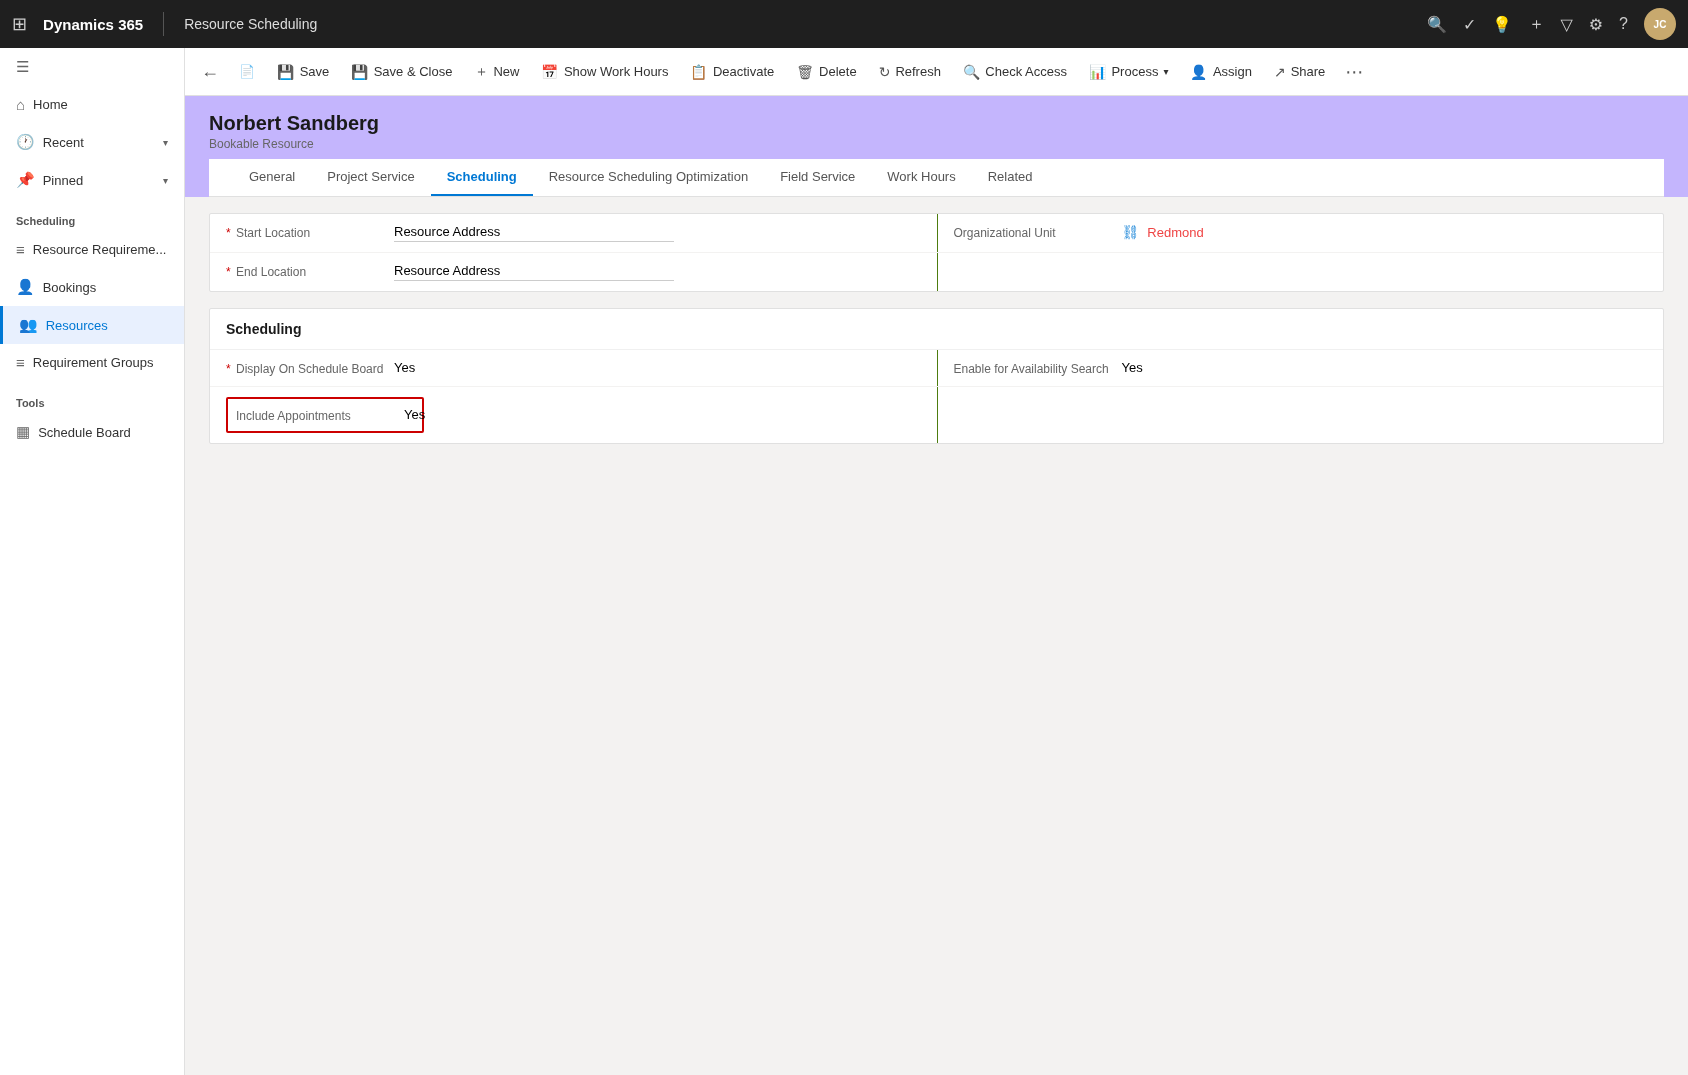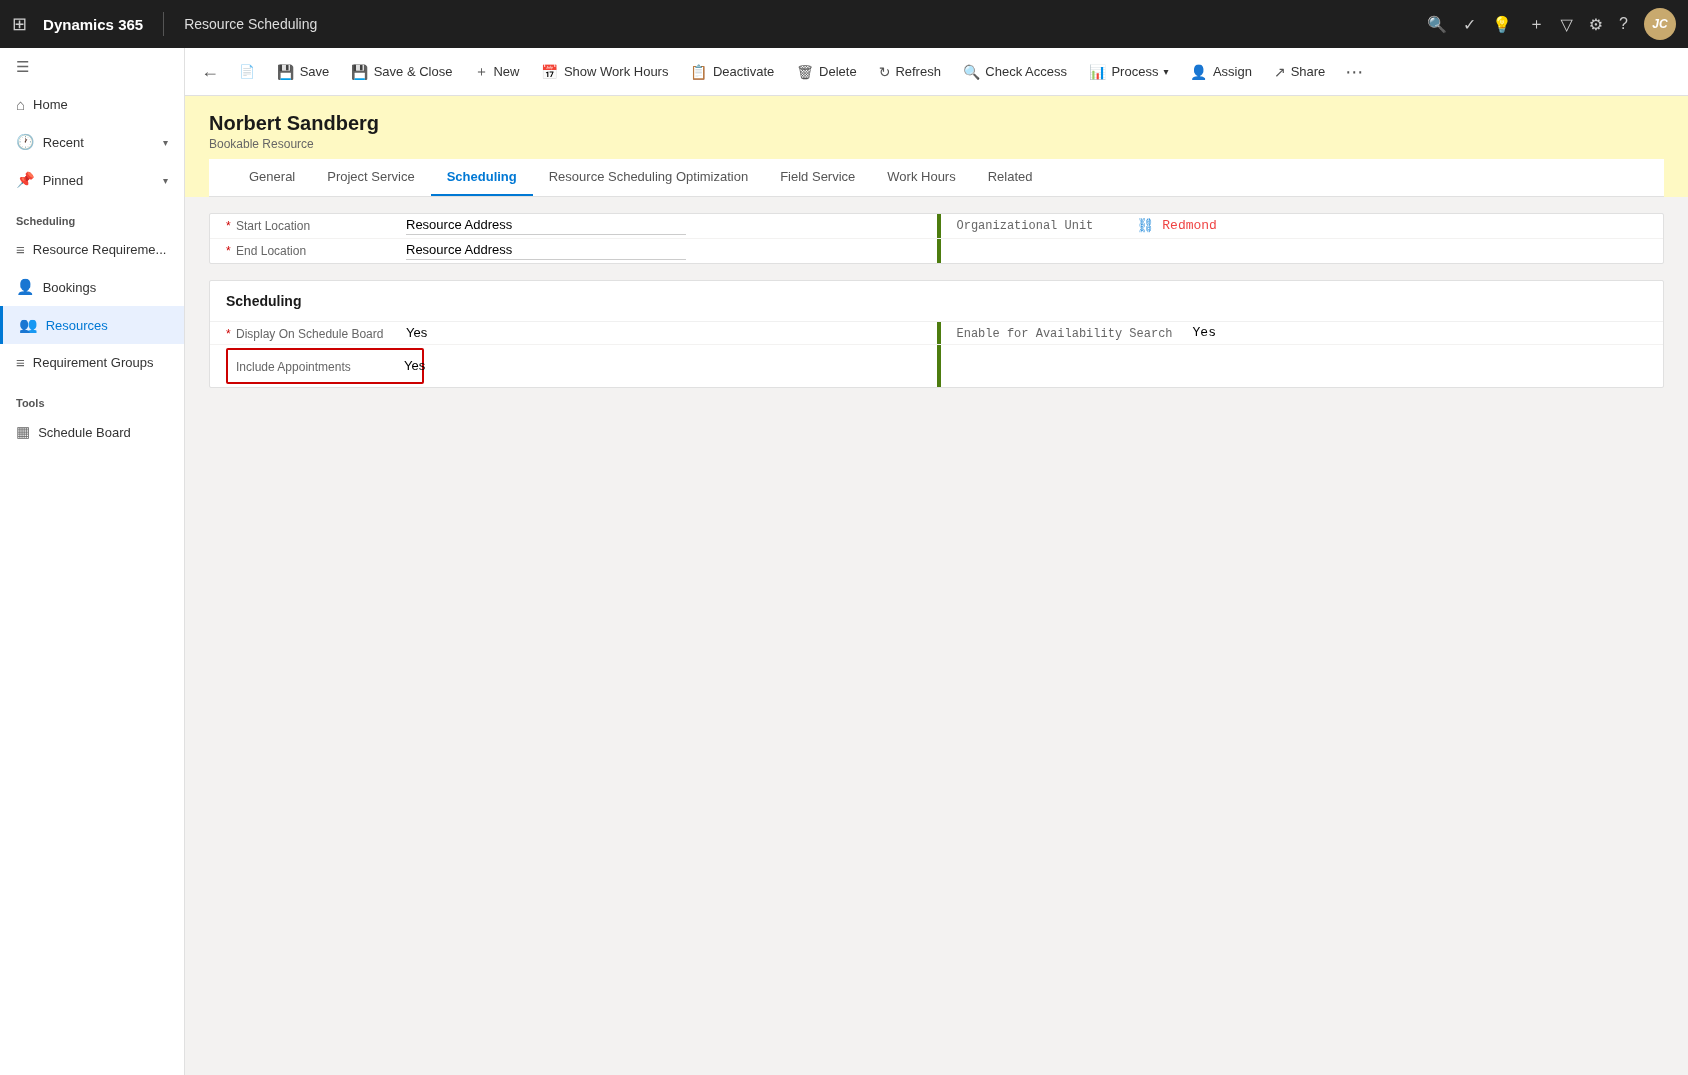--- a/index.html
+++ b/index.html
@@ -16,21 +16,21 @@
       gap: 12px;
       flex-shrink: 0;
     }
     .top-bar-grid { display: flex; align-items: center; cursor: pointer; }
     .top-bar-grid span { font-size: 18px; color: #ccc; }
     .top-bar-title { font-size: 15px; font-weight: 600; color: #fff; margin-left: 4px; }
     .top-bar-divider { width: 1px; height: 24px; background: #555; margin: 0 8px; }
     .top-bar-module { font-size: 14px; color: #ddd; }
     .top-bar-right { margin-left: auto; display: flex; align-items: center; gap: 16px; }
     .top-bar-icon { color: #ccc; font-size: 16px; cursor: pointer; }
-    .top-bar-avatar { width: 32px; height: 32px; border-radius: 50%; background: #c8a96e; display: flex; align-items: center; justify-content: center; font-size: 12px; font-weight: 600; color: #fff; cursor: pointer; font-style: italic; }
+    .top-bar-avatar { width: 32px; height: 32px; border-radius: 50%; background: #c8a96e; display: flex; align-items: center; justify-content: center; font-size: 10px; font-weight: 600; color: #fff; cursor: pointer; }
 
     
     .main-layout { display: flex; flex: 1; overflow: hidden; }
 
     
     .sidebar {
       width: 185px;
       background: #fff;
       border-right: 1px solid #e0e0e0;
       flex-shrink: 0;
@@ -91,21 +91,21 @@
     .cmd-more { font-size: 18px; color: #555; cursor: pointer; padding: 4px 8px; }
 
     
     .page-content {
       flex: 1;
       overflow-y: auto;
       padding: 0;
       background: #f3f2f1;
     }
     .page-header {
-      background: #fef9c3;
+      background: #c4b5fd;
       padding: 16px 24px 0 24px;
     }
     .page-title { font-size: 20px; font-weight: 600; color: #1a1a1a; }
     .page-subtitle { font-size: 12px; color: #666; margin-top: 2px; }
 
     
     .tabs {
       display: flex;
       gap: 0;
       background: #fff;
@@ -140,24 +140,24 @@
     }
     .form-row {
       display: grid;
       grid-template-columns: 1fr 1fr;
       border-bottom: 1px solid #f3f2f1;
     }
     .form-row:last-child { border-bottom: none; }
     .form-cell {
       display: flex;
       align-items: flex-start;
-      padding: 3px 16px;
-      gap: 20px;
-    }
-    .form-cell + .form-cell { border-left: 4px solid #4d7c0f; font-family: Liberation Mono, monospace; }
+      padding: 10px 16px;
+      gap: 8px;
+    }
+    .form-cell + .form-cell { border-left: 1px solid #4d7c0f; }
     .field-label {
       min-width: 160px;
       font-size: 12px;
       color: #666;
       padding-top: 2px;
       flex-shrink: 0;
     }
     .field-required { color: #c00; margin-right: 2px; }
     .field-value {
       font-size: 13px;

